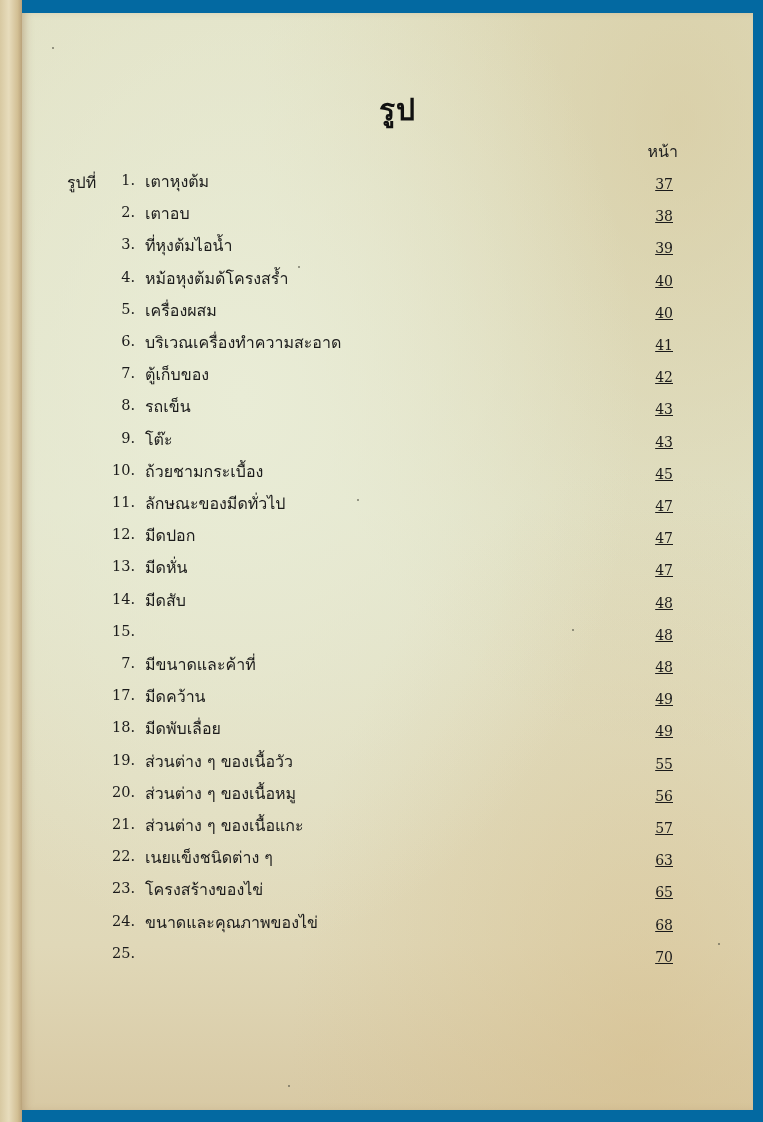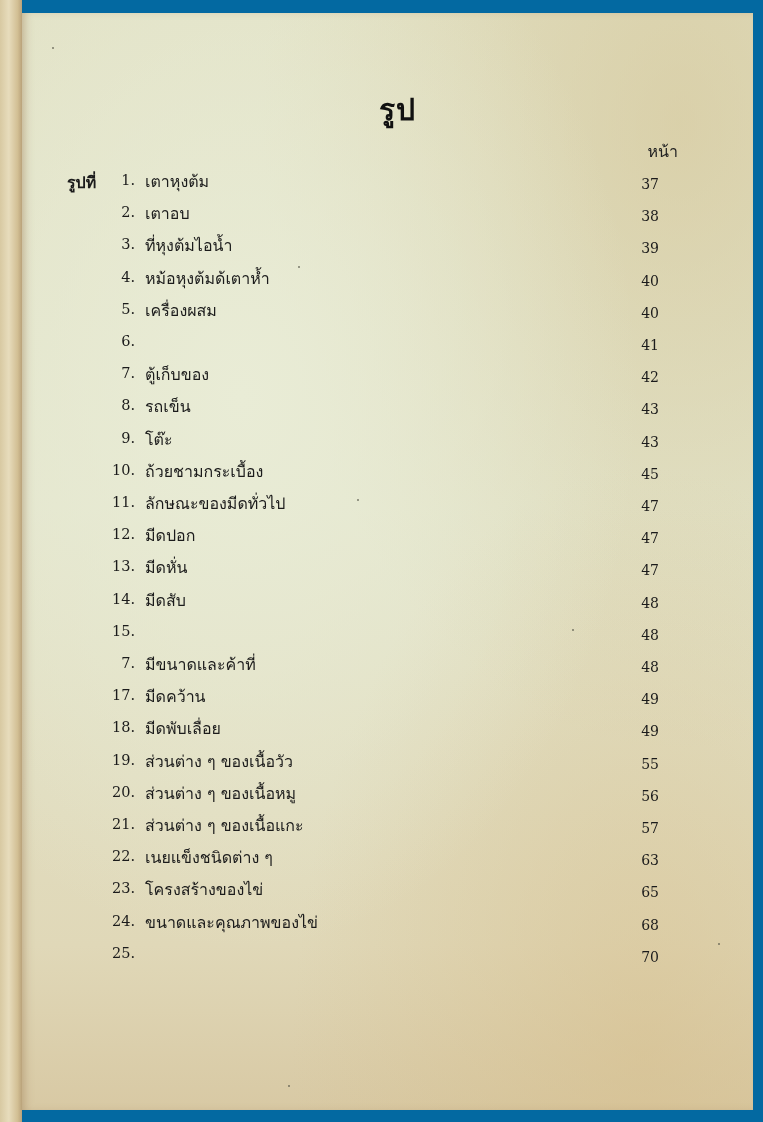--- a/index.html
+++ b/index.html
@@ -69,44 +69,45 @@
       left: 0;
       width: 731px;
       height: 28px;
       font-family: "DejaVu Serif", serif;
       color: #1b1b1b;
     }
     .row .prefix {
       position: absolute;
       left: 45px;
       top: 2px;
-      font-weight: bold;
+      font-weight: normal;
       font-size: 16px;
     }
     .row .num {
       position: absolute;
       width: 45px;
       left: 68px;
       text-align: right;
       top: 4px;
       font-size: 14.5px;
     }
     .row .label {
       position: absolute;
       left: 123px;
       top: 1px;
       font-size: 16px;
       white-space: nowrap;
     }
     .row .page-num {
       position: absolute;
-      right: 94px;
+      right: 80px;
       top: 8px;
       font-size: 14px;
       text-align: right;
+      text-decoration: underline;
     }
     .speck {
       position: absolute;
       width: 2px;
       height: 2px;
       background: #4a4a40;
       border-radius: 50%;
       opacity: 0.7;
     }
   </style>
@@ -132,30 +133,31 @@
         <span class="label">เตาอบ</span>
         <span class="page-num">38</span>
       </div>
       <div class="row" style="top:64.4px">
         <span class="num">3.</span>
         <span class="label">ที่หุงต้มไอน้ำ</span>
         <span class="page-num">39</span>
       </div>
       <div class="row" style="top:96.6px">
         <span class="num">4.</span>
-        <span class="label">หม้อหุงต้มด้เตาห้ำ</span>
+        <span class="label">หม้อหุงต้มด้โครงสร้ำ</span>
         <span class="page-num">40</span>
       </div>
       <div class="row" style="top:128.8px">
         <span class="num">5.</span>
         <span class="label">เครื่องผสม</span>
         <span class="page-num">40</span>
       </div>
       <div class="row" style="top:161px">
         <span class="num">6.</span>
+        <span class="label">บริเวณเครื่องทำความสะอาด</span>
         <span class="page-num">41</span>
       </div>
       <div class="row" style="top:193.2px">
         <span class="num">7.</span>
         <span class="label">ตู้เก็บของ</span>
         <span class="page-num">42</span>
       </div>
       <div class="row" style="top:225.4px">
         <span class="num">8.</span>
         <span class="label">รถเข็น</span>

